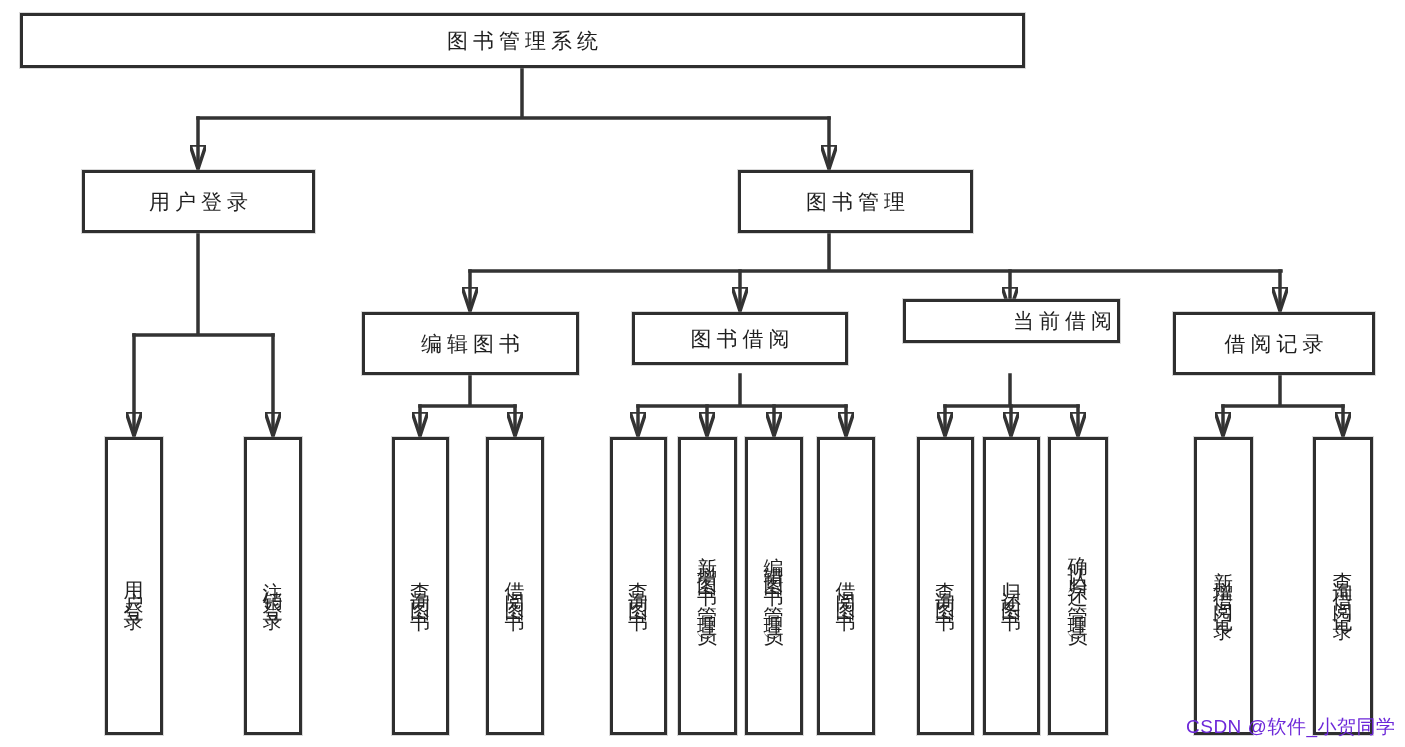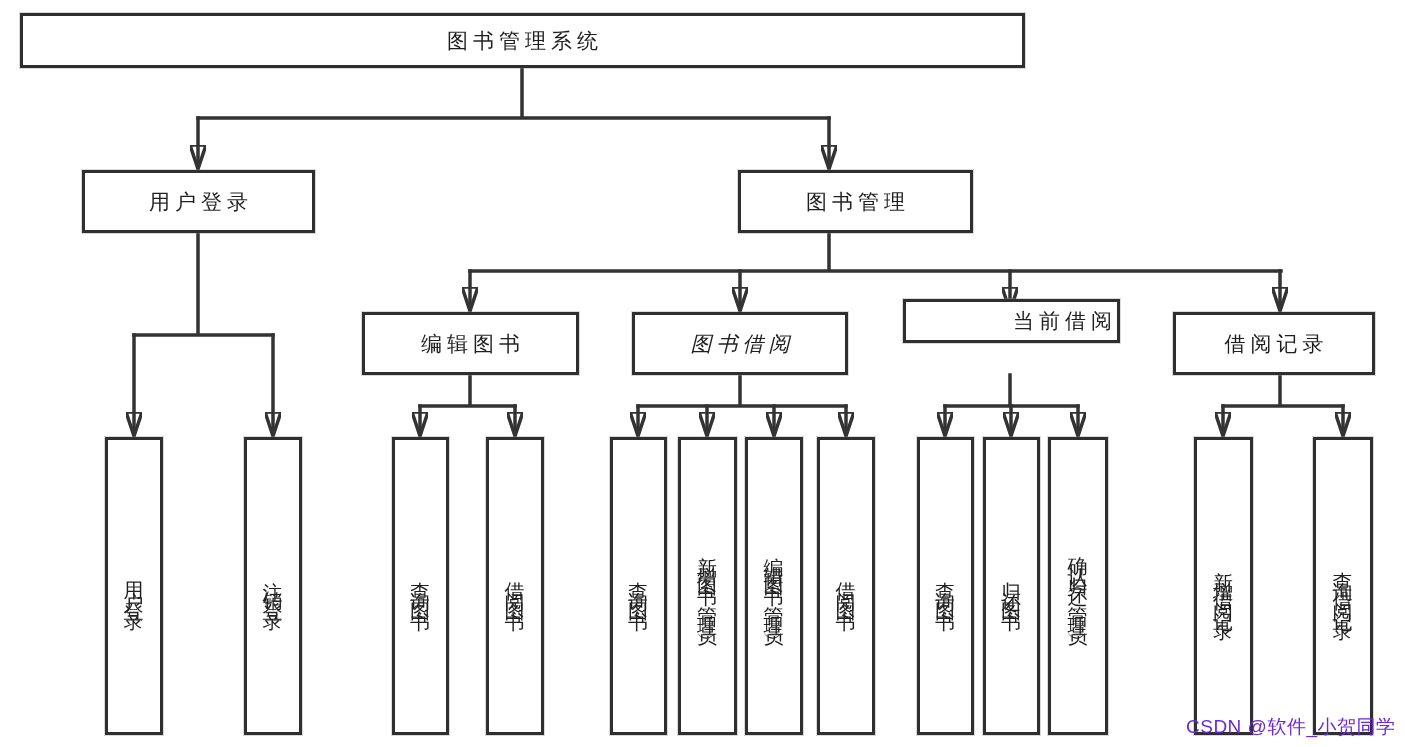--- a/index.html
+++ b/index.html
@@ -23,21 +23,21 @@
   }
   .watermark{
     position:absolute;left:1186px;top:714px;z-index:5;
     font-size:19px;color:#6d28d9;letter-spacing:0.5px;white-space:nowrap;
   }
   
   #n-root{left:20px;top:13px;width:1005px;height:55px;}
   #n-user-login{left:82px;top:170px;width:233px;height:63px;}
   #n-book-mgmt{left:738px;top:170px;width:235px;height:63px;}
   #n-new-book-rec{left:362px;top:312px;width:217px;height:63px;}
-  #n-book-borrow{left:632px;top:312px;width:216px;height:63px;font-style:italic;}
+  #n-book-borrow{left:632px;top:312px;width:216px;height:53px;}
   #n-current-borrow{left:903px;top:299px;width:217px;height:44px;justify-content:flex-end;}
   #n-borrow-records{left:1173px;top:312px;width:202px;height:63px;}
   .leaf{top:437px;height:298px;}
   #n-leaf-user-login{left:105px;width:58px;}
   #n-leaf-logout{left:244px;width:58px;}
   #n-leaf-nb-query{left:392px;width:57px;}
   #n-leaf-nb-borrow{left:486px;width:58px;}
   #n-leaf-bb-query{left:610px;width:57px;}
   #n-leaf-bb-add{left:678px;width:59px;}
   #n-leaf-bb-edit{left:745px;width:58px;}

